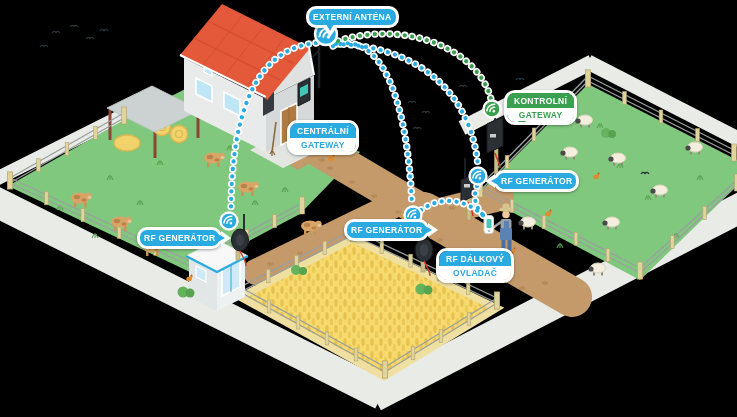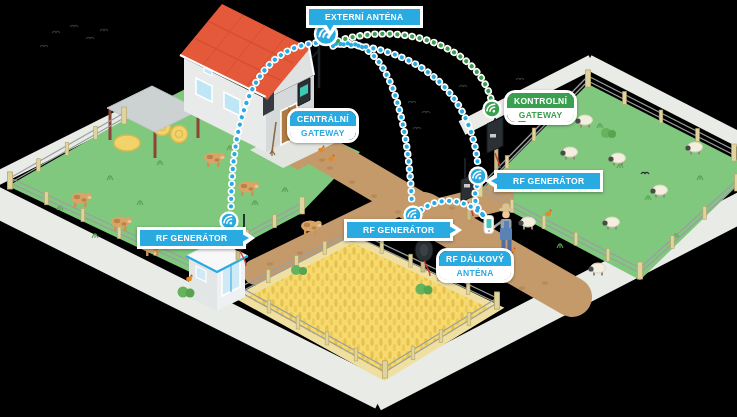--- a/index.html
+++ b/index.html
@@ -2,21 +2,21 @@
 <html><head>
 <meta charset="utf-8">
 <style>
   html,body{margin:0;padding:0;background:#000;}
   .stage{position:relative;width:737px;height:417px;background:#000;overflow:hidden;
          font-family:"Liberation Sans",sans-serif;}
   svg{position:absolute;left:0;top:0;}
   
   .bubble{position:absolute;z-index:30;font-weight:bold;font-size:8.5px;line-height:1;
           letter-spacing:.3px;white-space:nowrap;color:#fff;}
-  .pill{background:#29abe2;border:3px solid #fff;border-radius:0;padding:4px 16px 3px;
+  .pill{background:#29abe2;border:3px solid #fff;border-radius:10px;padding:4px 4px 3px;
         box-shadow:0 1px 3px rgba(0,0,0,.35);}
   .stack{border:3px solid #fff;border-radius:11px;overflow:hidden;text-align:center;
          box-shadow:0 1px 3px rgba(0,0,0,.35);}
   .stack .l1{background:#29abe2;color:#fff;padding:3.5px 7px 2.5px;}
   .stack .l2{background:#fff;color:#29abe2;padding:3.5px 7px 2.5px;}
   .green .l1{background:#3aa04f;text-align:center;}
   .green .l2{color:#3aa04f;}
   .ptr{position:absolute;width:0;height:0;}
   
   .pd-o{border-left:7px solid transparent;border-right:7px solid transparent;border-top:10px solid #fff;bottom:-12px;}
@@ -539,21 +539,21 @@
         <path d="M516,80 Q518,77 520,79.5 Q522,77 524,80" stroke="#263238" stroke-width="1.3" fill="none"></path>
         <path d="M641,174 Q643,171 645,173.5 Q647,171 649,174" stroke="#263238" stroke-width="1.3" fill="none"></path>
       </g>
 </svg>
 
   <div class="bubble pill" style="left:306px;top:6px;">
     <span>EXTERNÍ ANTÉNA</span>
     <span class="ptr pd-o" style="left:14px;"></span><span class="ptr pd-i" style="left:17px;"></span>
   </div>
 
-  <div class="bubble stack" style="left:287px;top:108px;">
+  <div class="bubble stack" style="left:287px;top:120px;">
     <div class="l1">CENTRÁLNÍ</div>
     <div class="l2">GATEWAY</div>
     <span class="ptr pu-o" style="left:22px;"></span>
       <span class="ptr pu-i" style="left:25px;"></span>
   </div>
 
   <div class="bubble stack green" style="left:504px;top:90px;">
     <div class="l1">KONTROLNÍ</div>
     <div class="l2">GATEWAY</div>
     <span class="ptr pd-o" style="left:8px;"></span>
@@ -570,17 +570,17 @@
     <span class="ptr pr-o"></span><span class="ptr pr-i"></span>
   </div>
 
   <div class="bubble pill" style="left:494px;top:170px;">
     <span>RF GENERÁTOR</span>
     <span class="ptr pl-o"></span><span class="ptr pl-i"></span>
   </div>
 
   <div class="bubble stack" style="left:436px;top:248px;text-align:center;">
     <div class="l1">RF DÁLKOVÝ</div>
-    <div class="l2">ANTÉNA</div>
+    <div class="l2">OVLADAČ</div>
     <span class="ptr pu-o" style="left:48px;"></span>
       <span class="ptr pu-i" style="left:51px;"></span>
   </div>
 </div>
 
 </body></html>

